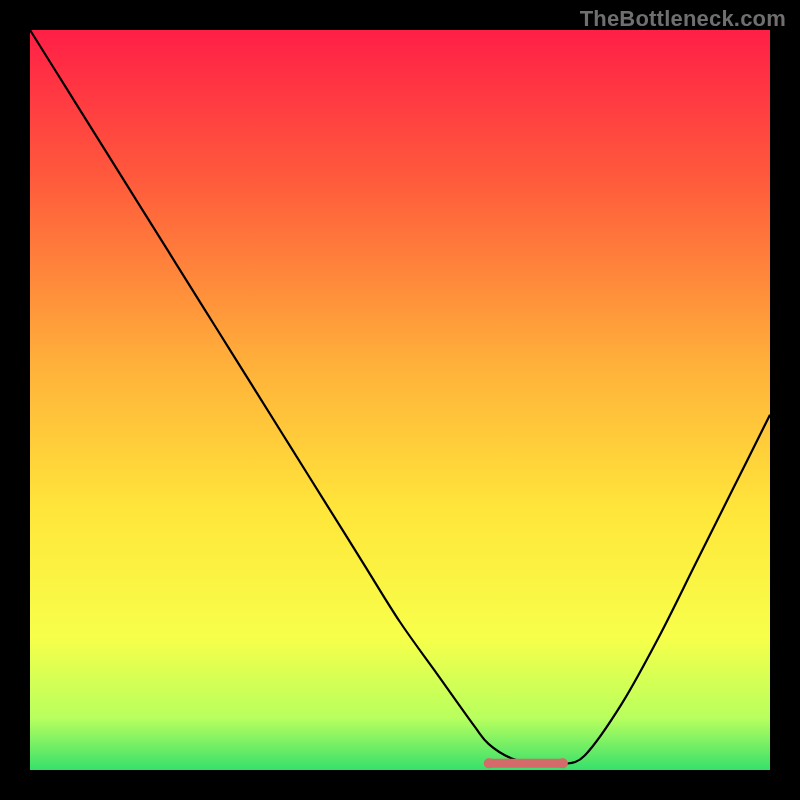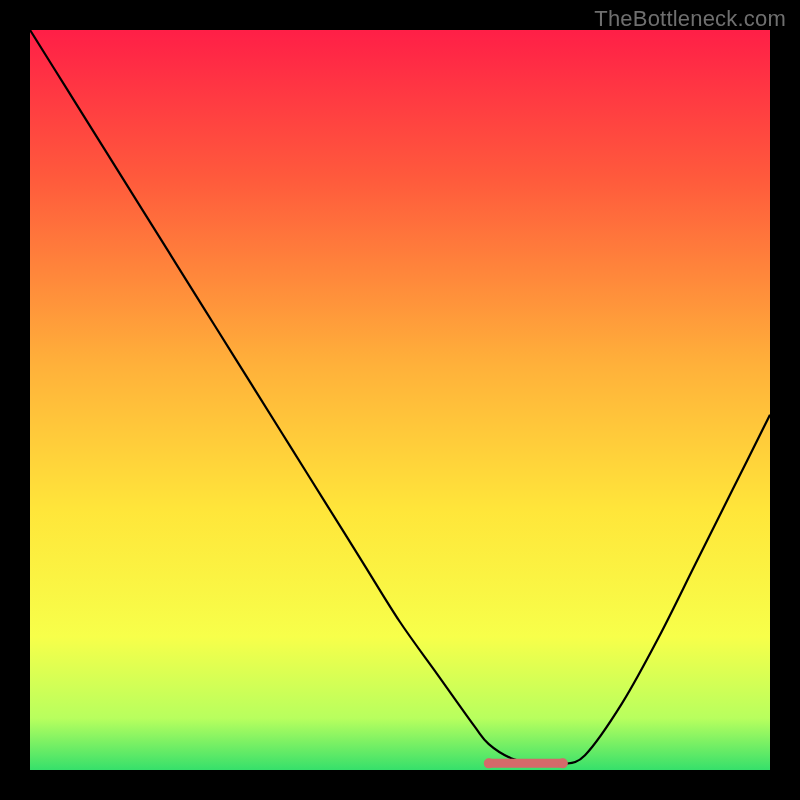--- a/index.html
+++ b/index.html
@@ -25,21 +25,21 @@
     top: 0;
     width: 740px;
     height: 740px;
   }
   .watermark {
     position: absolute;
     top: 6px;
     right: 14px;
     color: #6f6f6f;
     font-size: 22px;
-    font-weight: 400;
+    font-weight: 700;
     letter-spacing: 0.2px;
     user-select: none;
   }
   .curve {
     fill: none;
     stroke: #000;
     stroke-width: 2.2;
   }
   .flat-mark {
     fill: none;

